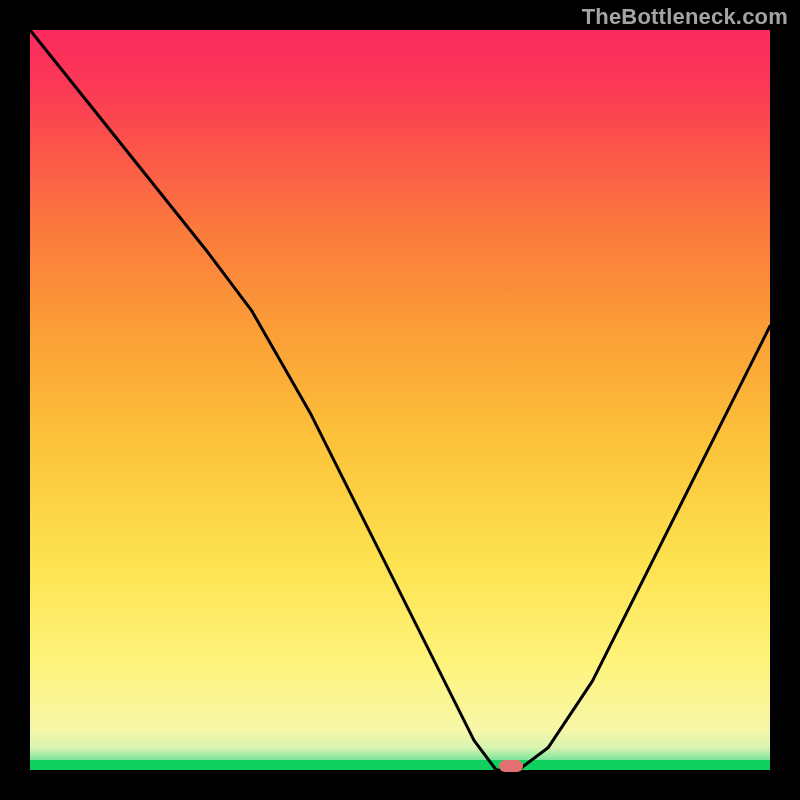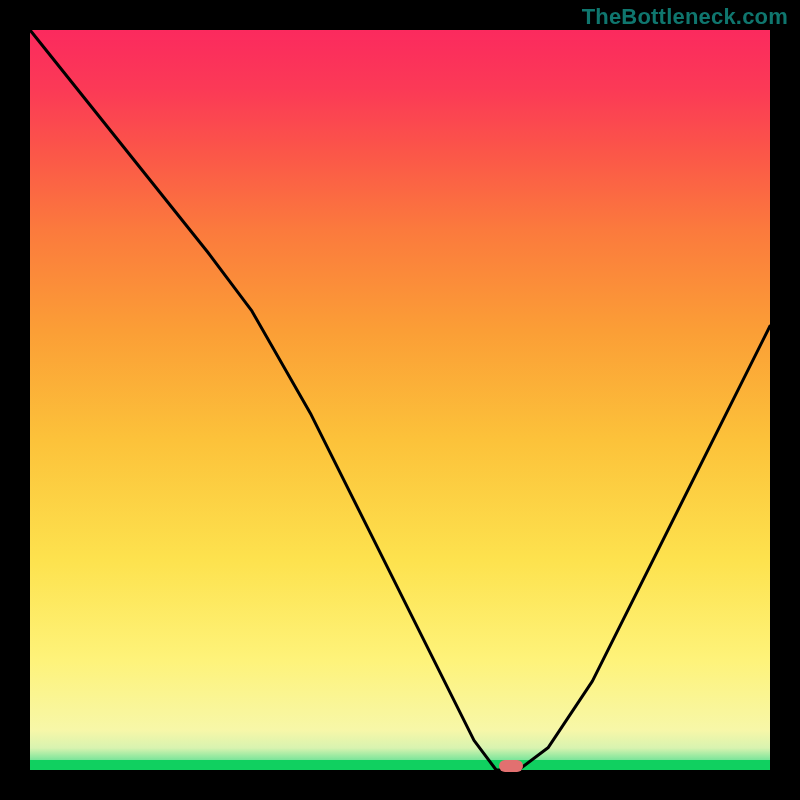--- a/index.html
+++ b/index.html
@@ -14,21 +14,21 @@
   .frame {
     position: relative;
     width: 800px;
     height: 800px;
     background: #000;
   }
   .watermark {
     position: absolute;
     top: 4px;
     right: 12px;
-    color: #0f766e;
+    color: #a3a3a3;
     font-size: 22px;
     font-weight: 600;
     letter-spacing: 0.2px;
     user-select: none;
   }
   .plot {
     position: absolute;
     left: 30px;
     top: 30px;
     width: 740px;

